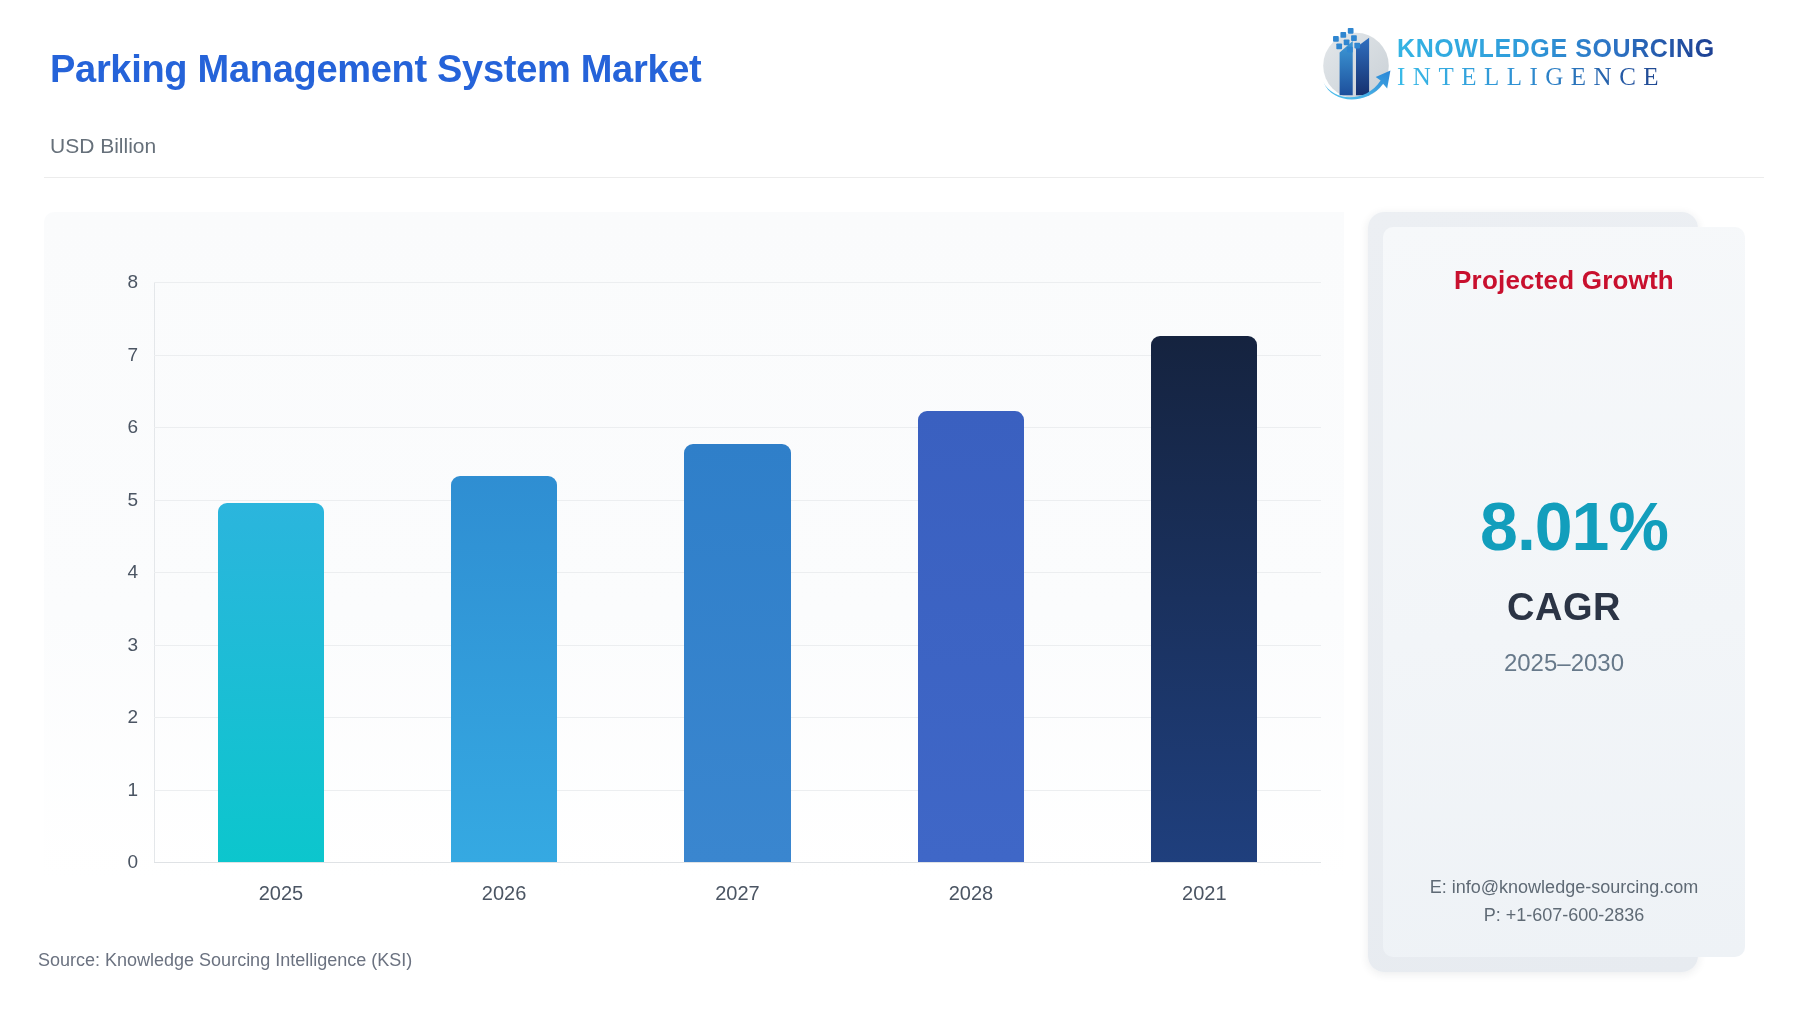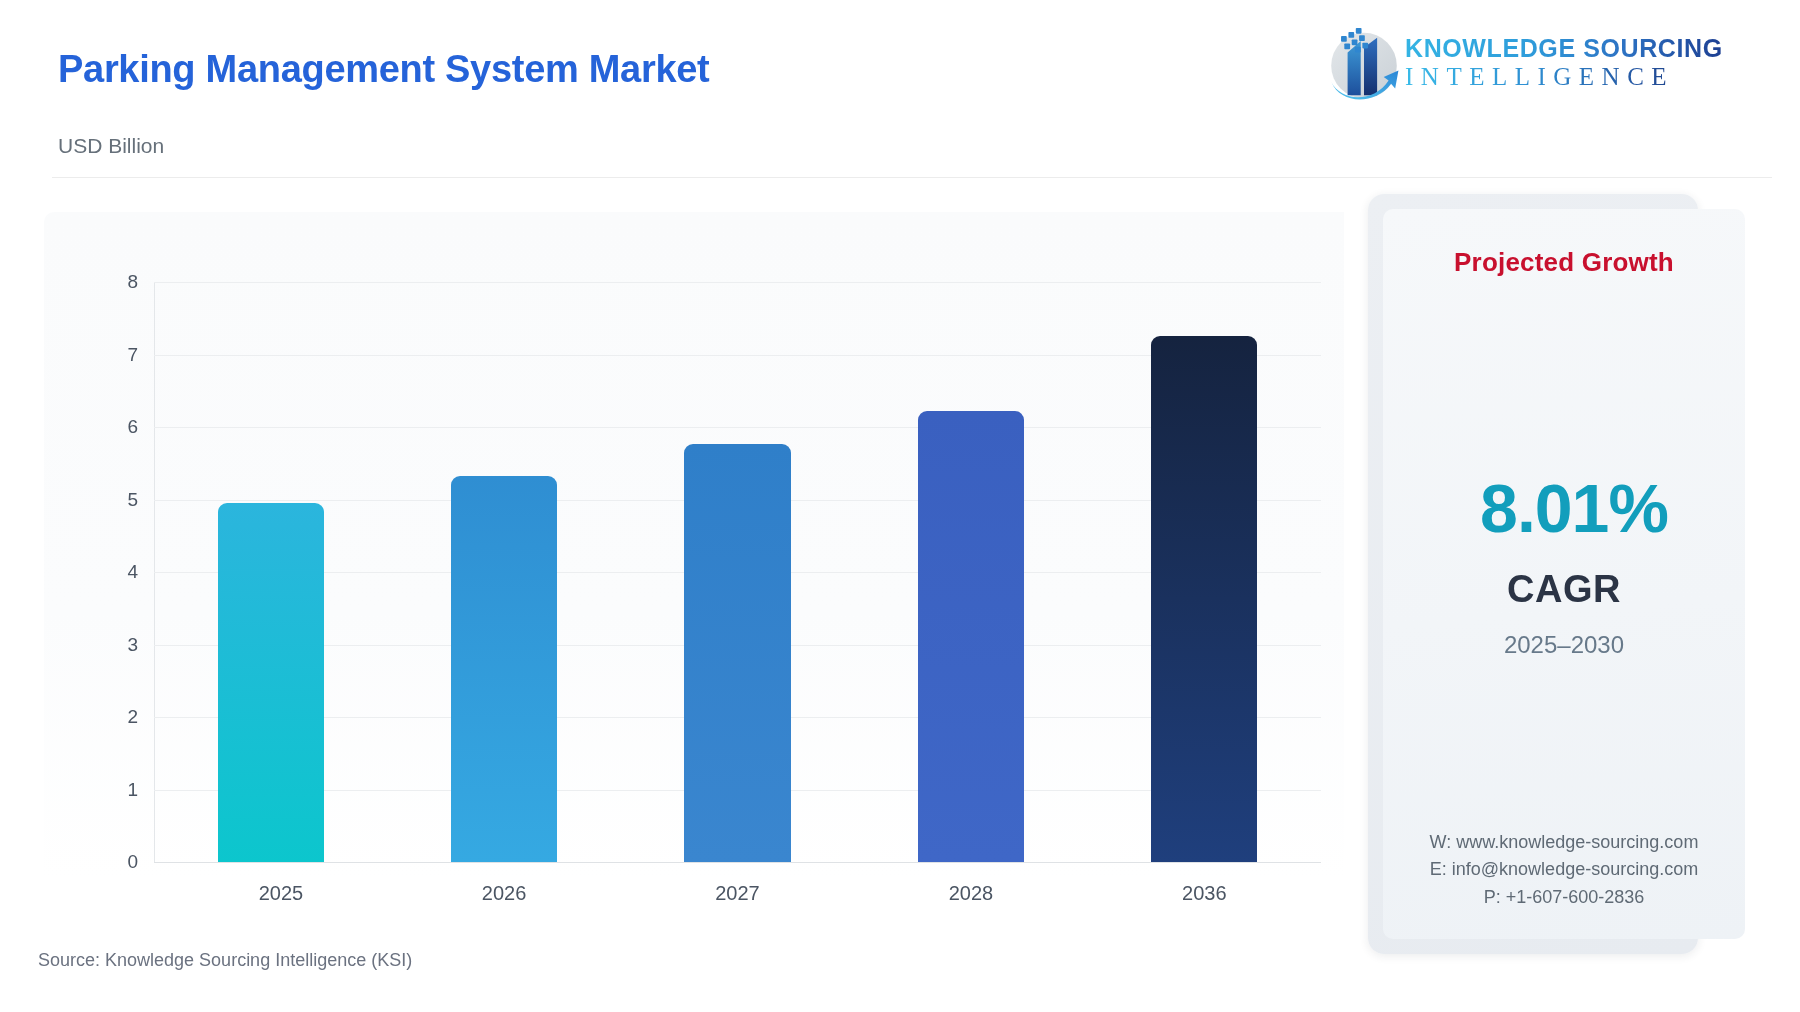--- a/index.html
+++ b/index.html
@@ -11,21 +11,21 @@
   }
   .page {
     position: relative;
     width: 1800px; height: 1012px;
     background: #ffffff;
   }
 
   
   .header {
     position: absolute;
-    left: 12px; top: 0;
+    left: 4px; top: 0;
     width: 1727px; height: 178px;
   }
   .title {
     position: absolute;
     left: 46px; top: 48px;
     font-size: 38px;
     font-weight: 700;
     color: #2563d9;
     letter-spacing: -0.3px;
     white-space: nowrap;
@@ -137,21 +137,21 @@
   .source {
     position: absolute;
     left: 38px; top: 950px;
     font-size: 18px; color: #6b7280;
     white-space: nowrap;
   }
 
   
   .side-card {
     position: absolute;
-    left: 1368px; top: 194px;
+    left: 1368px; top: 212px;
     width: 330px; height: 760px;
     background: linear-gradient(160deg,#eceff3 0%, #e7ebf0 100%);
     border-radius: 16px;
     box-shadow: 0 2px 10px rgba(30,40,60,0.09);
   }
   .side-inner {
     position: absolute;
     left: 15px; top: 15px;
     width: 362px; height: 730px;
     background: linear-gradient(175deg,#f6f8fa 0%, #f2f5f8 55%, #eef2f6 100%);
@@ -289,33 +289,32 @@
             <div class="bar" title="2027: 5.77" style="height: 418.325px; background: linear-gradient(rgb(47, 127, 201) 0%, rgb(58, 134, 207) 100%);"></div>
           </div>
           <div class="xtick" style="left: 583.5px;">2027</div>
           <div class="bar-slot" style="left: 763.802px; width: 106.197px;">
             <div class="bar" title="2028: 6.22" style="height: 450.95px; background: linear-gradient(rgb(58, 96, 192) 0%, rgb(63, 103, 199) 100%);"></div>
           </div>
           <div class="xtick" style="left: 816.9px;">2028</div>
           <div class="bar-slot" style="left: 997.201px; width: 106.197px;">
             <div class="bar" title="2030: 7.25" style="height: 525.625px; background: linear-gradient(rgb(21, 35, 63) 0%, rgb(31, 63, 125) 100%);"></div>
           </div>
-          <div class="xtick" style="left: 1050.3px;">2036</div>
+          <div class="xtick" style="left: 1050.3px;">2021</div>
         </div>
     </div>
   </div>
   <div class="source">Source: Knowledge Sourcing Intelligence (KSI)</div>
 
   <div class="side-card">
     <div class="side-inner">
       <div class="pg-title">Projected Growth</div>
       <div class="cagr-value">8.01%</div>
       <div class="cagr-label">CAGR</div>
       <div class="cagr-period">2025–2030</div>
       <div class="contact">
-        <div>W: www.knowledge-sourcing.com</div>
         <div>E: info@knowledge-sourcing.com</div>
         <div>P: +1-607-600-2836</div>
       </div>
     </div>
   </div>
 
 </div>
 
 </body></html>

